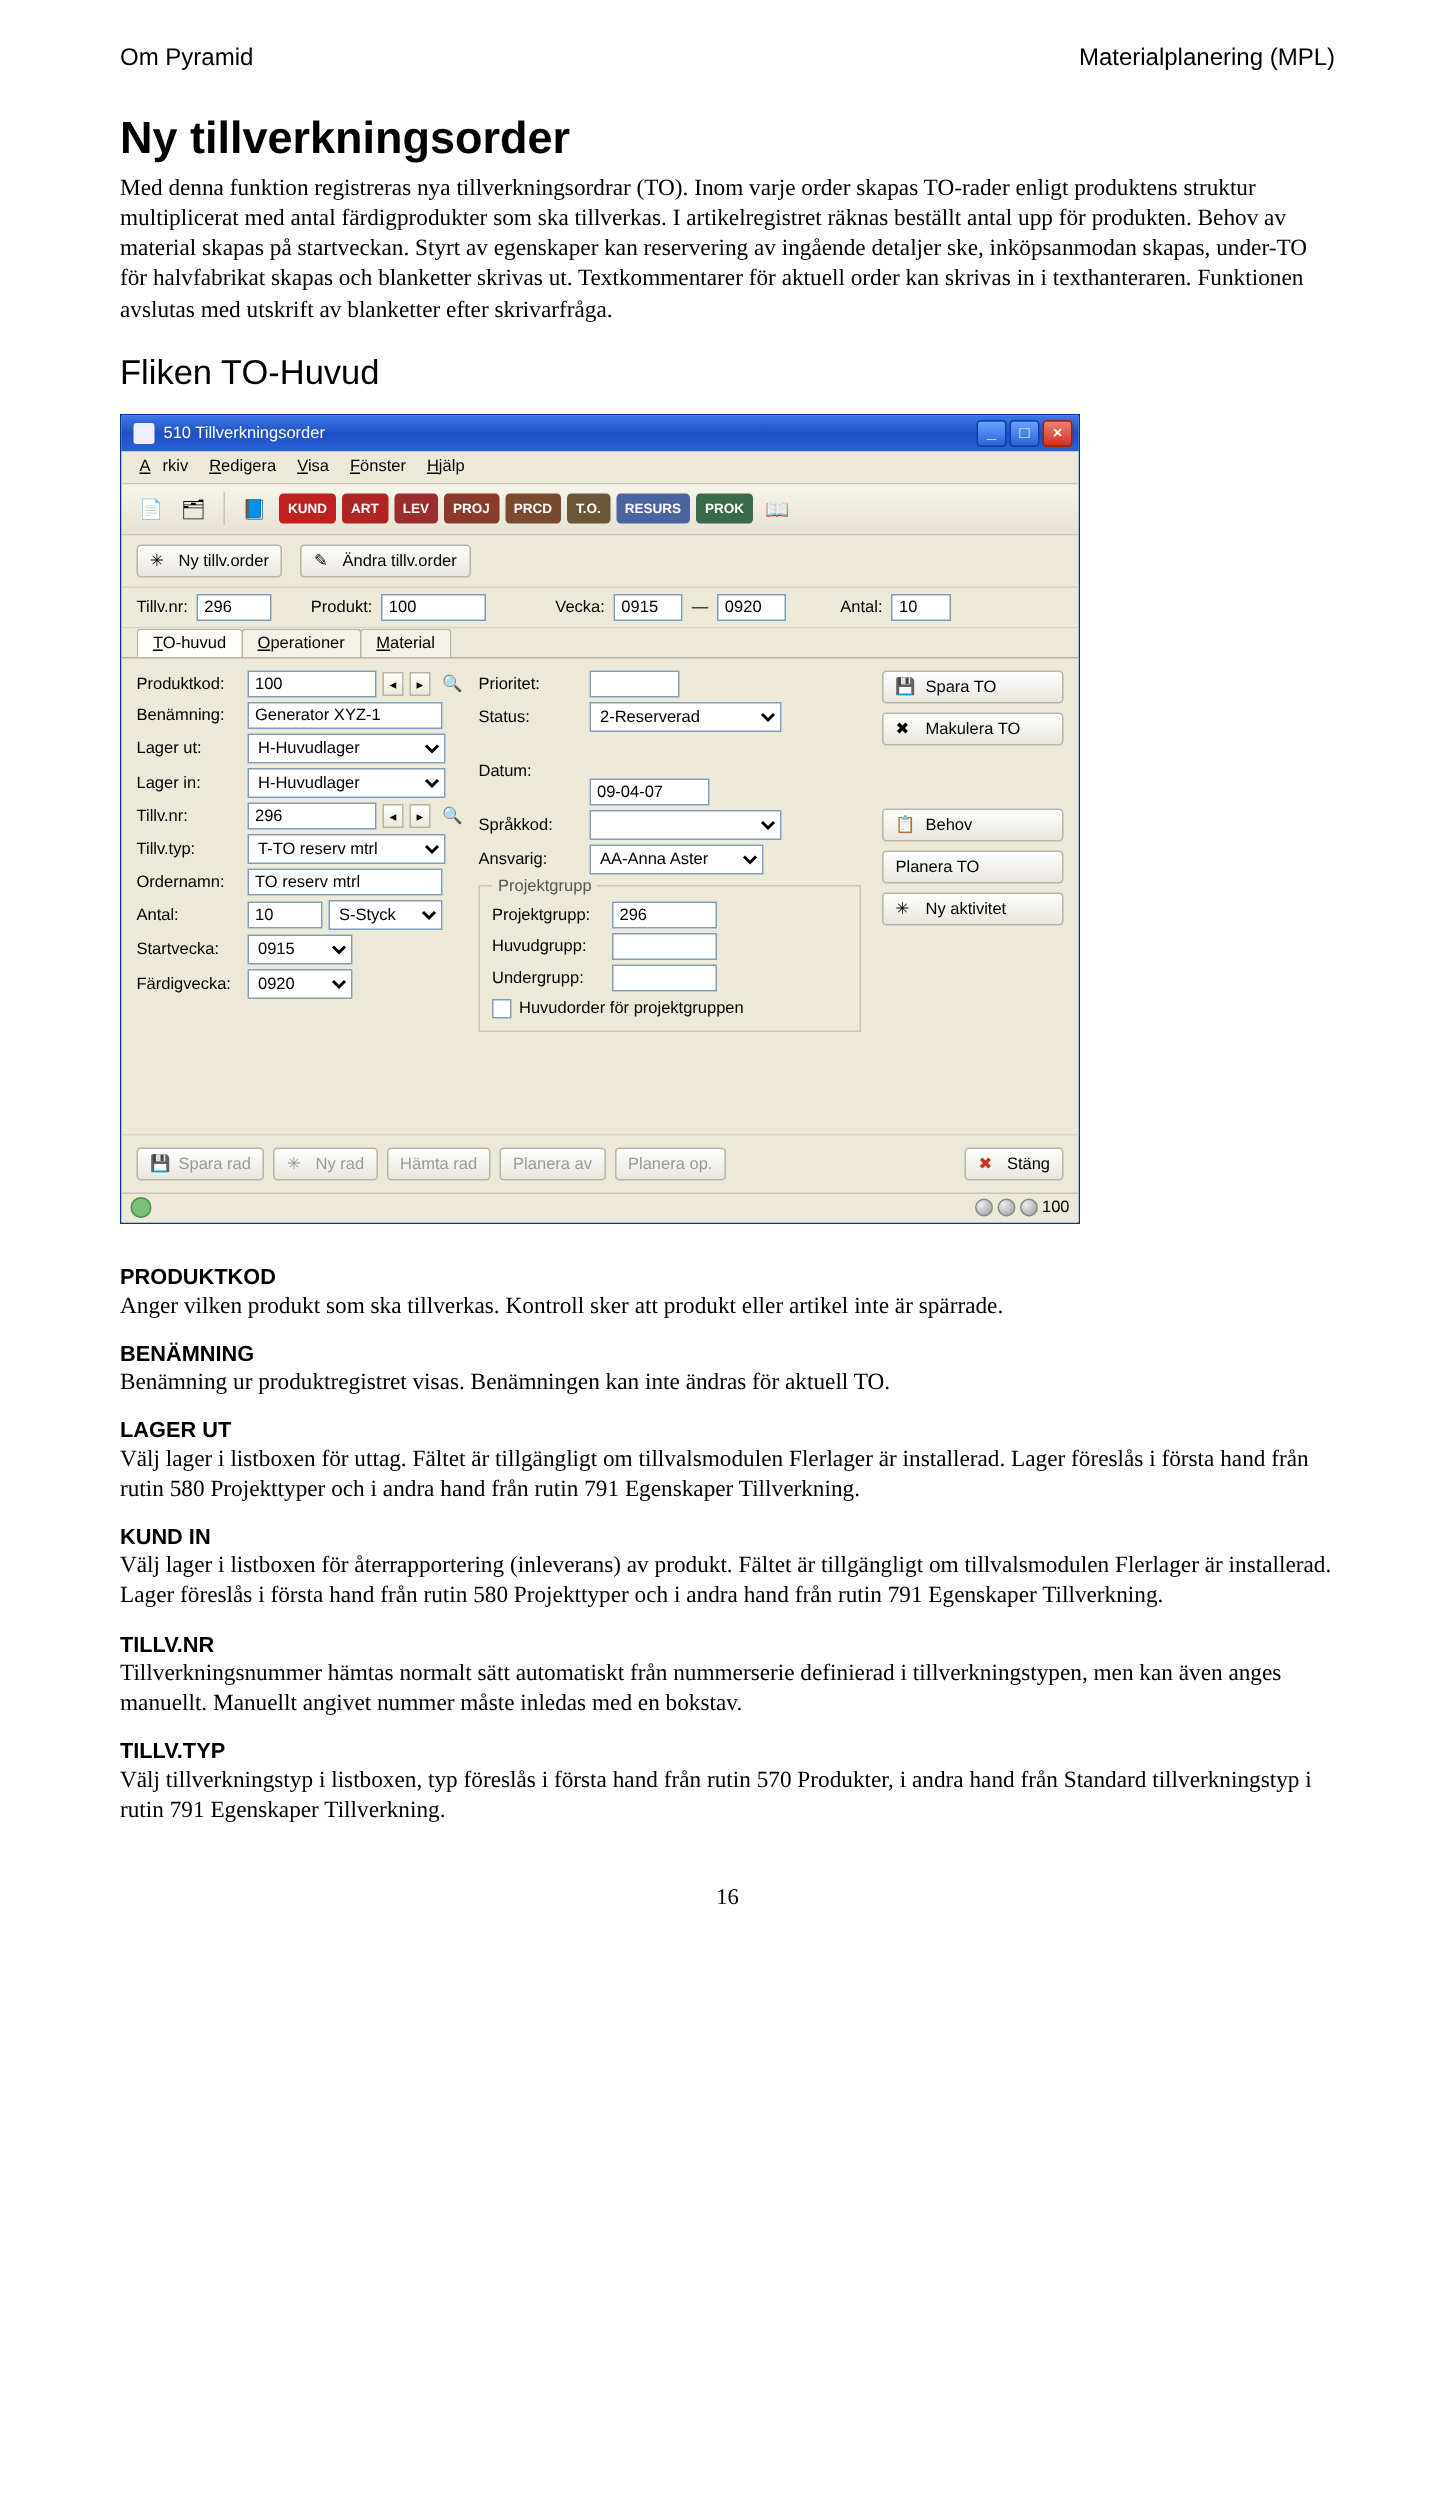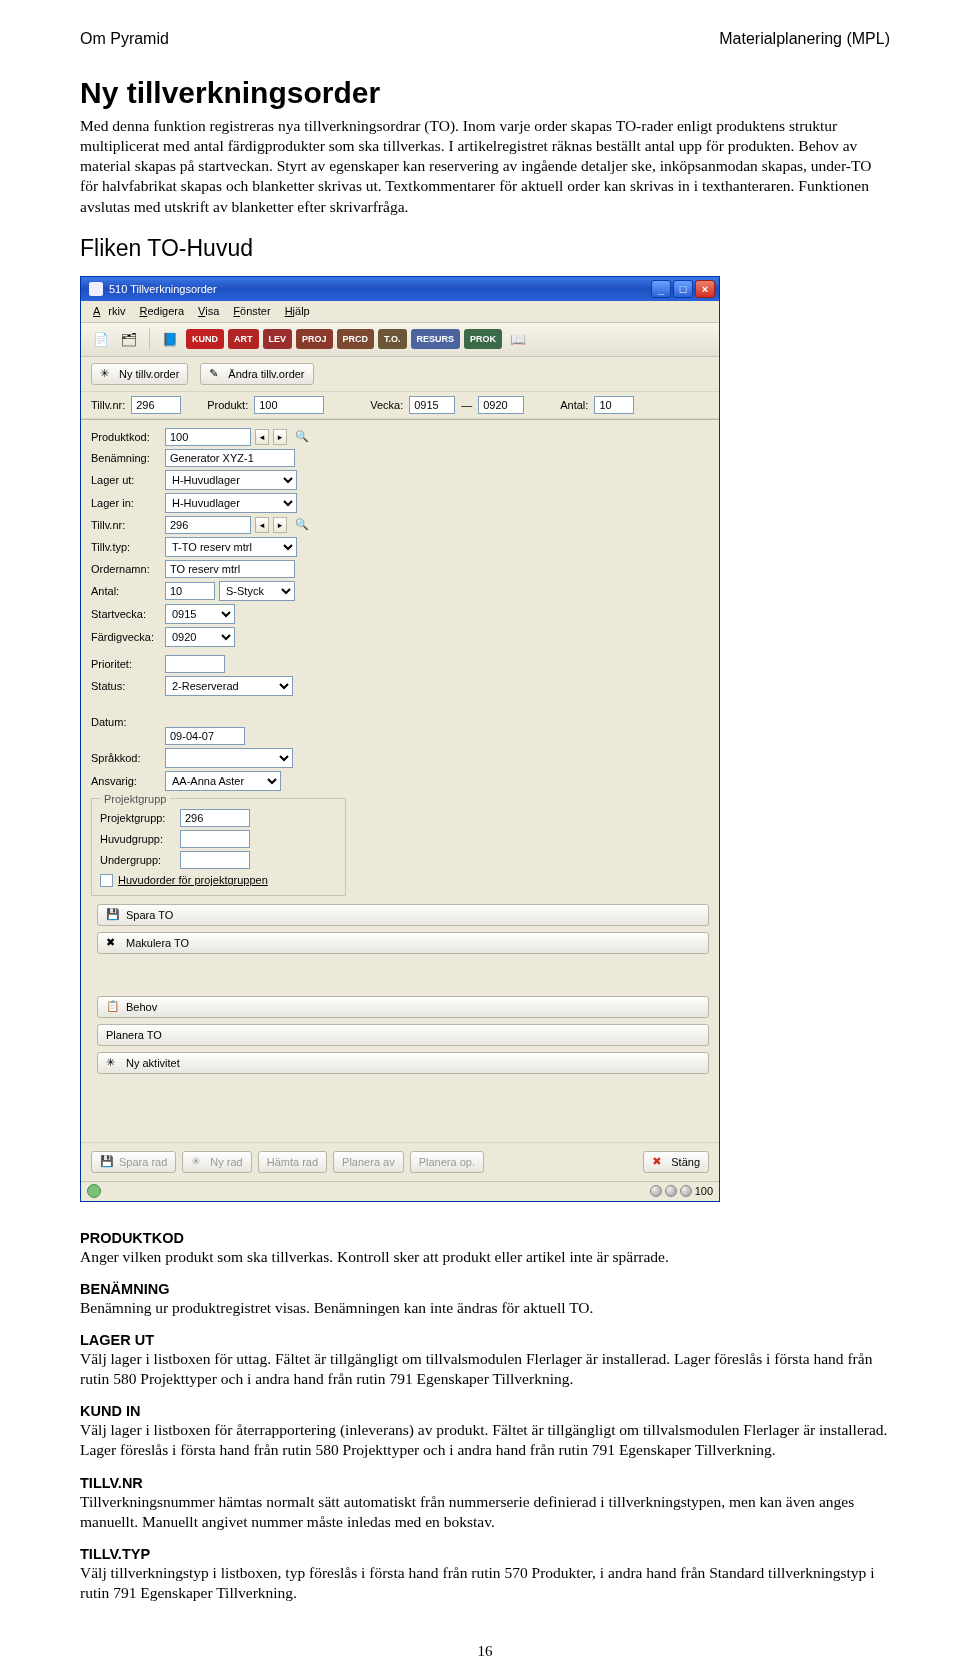--- a/index.html
+++ b/index.html
@@ -42,33 +42,33 @@
 
   .fieldrow { display:flex; align-items:center; gap:6px; padding:4px 10px; background:#ece9d8; font-size:11px; }
   .fieldrow label { }
   .xinput { height:18px; border:1px solid #7f9db9; background:#fff; padding:0 4px; font-size:11px; font-family:Tahoma, Arial, sans-serif; }
   .xselect { height:20px; border:1px solid #7f9db9; background:#fff; padding:0 2px; font-size:11px; font-family:Tahoma, Arial, sans-serif; }
 
   .tabs { display:flex; gap:0; padding:0 10px; background:#ece9d8; }
   .tab { padding:3px 10px; border:1px solid #b8b4a6; border-bottom:none; background:#f4f2e8; border-top-left-radius:3px; border-top-right-radius:3px; margin-right:-1px; font-size:11px; }
   .tab.active { background:#fefdf9; }
 
-  .panel-area { display:flex; padding:8px 10px; gap:8px; background:#ece9d8;flex-direction:column; }
+  .panel-area { display:flex; padding:8px 10px; gap:8px; background:#ece9d8; }
   .leftcol { width:220px; display:flex; flex-direction:column; gap:3px; }
   .leftcol .frow, .midcol .frow { display:flex; align-items:center; gap:4px; }
   .leftcol .frow label, .midcol .frow label { width:70px; }
   .midcol { width:255px; display:flex; flex-direction:column; gap:3px; }
   .rightcol { flex:1; display:flex; flex-direction:column; gap:6px; padding-left:6px; }
   .sqbtn { height:22px; background:linear-gradient(#fefefe,#e8e6de); border:1px solid #b8b4a6; border-radius:3px; padding:0 8px; display:flex; align-items:center; gap:6px; font-size:11px; }
   .sqbtn .sqic { width:14px; height:14px; }
   .nbtns { display:grid; grid-template-columns:repeat(4,1fr); gap:2px; margin-bottom:4px; }
   .nbtn { height:20px; background:linear-gradient(#fefefe,#e8e6de); border:1px solid #b8b4a6; font-size:10px; display:flex; align-items:center; justify-content:center; padding:0 2px; white-space:nowrap; }
   .group-frame { border:1px solid #c8c4b8; padding:6px 8px 8px 8px; margin-top:4px; }
   .group-title { position:relative; top:-12px; background:#ece9d8; padding:0 4px; width:fit-content; color:#555; margin-bottom:-8px; }
-  .chk { display:flex; align-items:center; gap:5px; margin-top:5px;text-decoration:underline; }
+  .chk { display:flex; align-items:center; gap:5px; margin-top:5px; }
   .chkbox { width:13px; height:13px; border:1px solid #7f9db9; background:#fff; }
 
   .bottom-bar { display:flex; justify-content:space-between; padding:8px 10px; background:#ece9d8; border-top:1px solid #d8d4c8; }
   .bottom-bar .left { display:flex; gap:6px; }
   .gbutton.disabled { color:#999; }
 
   .statusbar { height:20px; background:#ece9d8; border-top:1px solid #c8c4b8; display:flex; justify-content:space-between; align-items:center; padding:0 6px; }
   .statusbar .stat-ico { width:14px; height:14px; border-radius:50%; background:#7ac07a; border:1px solid #4a904a; }
   .statusbar .right { display:flex; align-items:center; gap:3px; }
   .sball { width:12px; height:12px; border-radius:50%; background:radial-gradient(circle at 30% 30%, #eee, #999); border:1px solid #888; }
@@ -148,20 +148,25 @@
     <label style="margin-left:20px">Produkt:</label>
     <input class="xinput" style="width: 70px;" readonly="" value="100">
     <label style="margin-left:40px">Vecka:</label>
     <input class="xinput" style="width: 46px;" readonly="" value="0915">
     <span>—</span>
     <input class="xinput" style="width: 46px;" readonly="" value="0920">
     <label style="margin-left:30px">Antal:</label>
     <input class="xinput" style="width: 40px;" readonly="" value="10">
   </div>
 
+  <div class="tabs">
+    <div class="tab active"><u>T</u><span></span>O-huvud</div>
+    <div class="tab"><u>O</u>perationer</div>
+    <div class="tab"><u>M</u>aterial</div>
+  </div>
 
   <div class="panel-area" style="border-top:1px solid #b8b4a6;">
     <div class="leftcol">
       <div class="frow">
             <label>Produktkod:</label>
             <input class="xinput" style="width: 86px;" value="100">
             <span class="nav-arrow">◂</span>
             <span class="nav-arrow">▸</span>
             <span style="margin-left:4px">🔍</span>
           </div>

